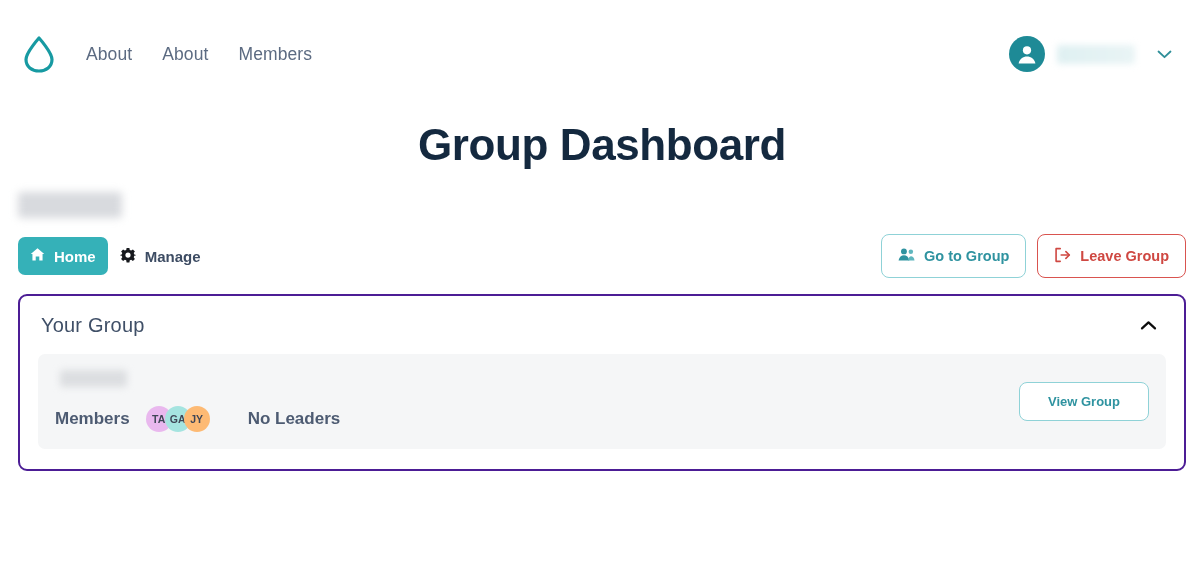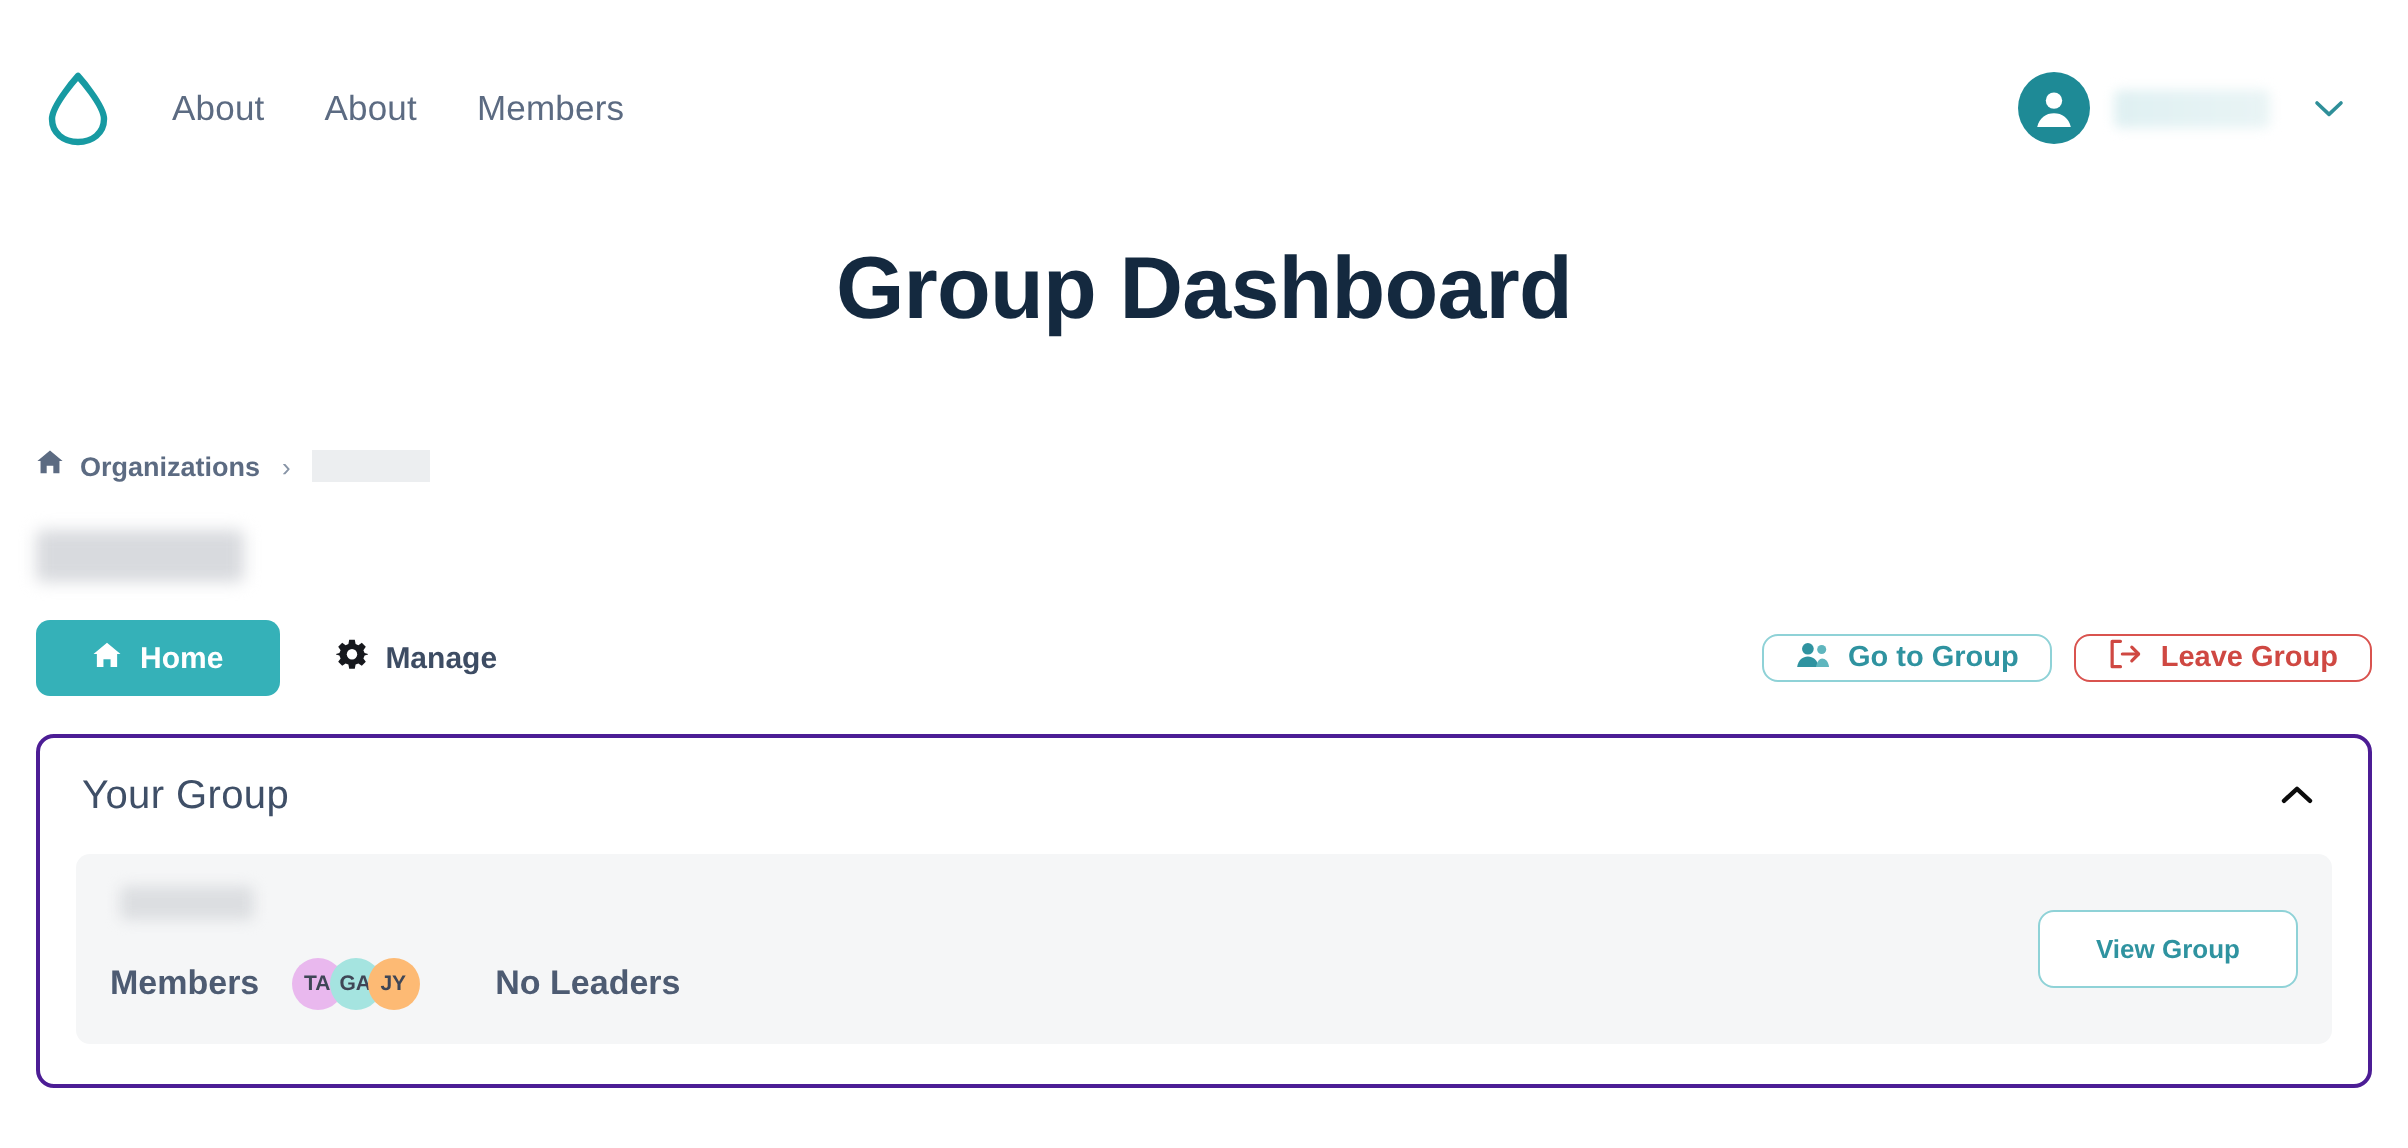--- a/index.html
+++ b/index.html
@@ -131,21 +131,21 @@
     display: flex;
     align-items: center;
     margin-top: 19px;
     height: 38px;
   }
   .tab {
     display: flex;
     align-items: center;
     gap: 9px;
     height: 38px;
-    padding: 0 28px;
+    padding: 0 12px;
     border-radius: 7px;
     font-size: 15px;
     font-weight: bold;
     box-sizing: border-box;
     cursor: pointer;
     user-select: none;
   }
   .tab-active {
     background: #35b1b8;
     color: #ffffff;
@@ -153,21 +153,21 @@
   .tab-idle {
     background: transparent;
     color: #3d4c63;
   }
   .tabrow-spacer { flex: 1; }
 
   .pillbtn {
     display: flex;
     align-items: center;
     gap: 9px;
-    height: 24px;
+    height: 44px;
     padding: 0 16px;
     border-radius: 8px;
     font-size: 14.5px;
     font-weight: bold;
     background: #ffffff;
     box-sizing: border-box;
     cursor: pointer;
     user-select: none;
     text-align: center;
   }
@@ -308,30 +308,20 @@
         <path d="M1.5 1.5 L7.5 7.2 L13.5 1.5" fill="none" stroke="#2f8f99" stroke-width="1.8" stroke-linecap="round" stroke-linejoin="round"></path>
       </svg>
     </span>
   </div>
 </div>
 
 <h1 class="page-title">Group Dashboard</h1>
 
 <div class="content">
 
-  <div class="breadcrumb">
-    <span>
-      <svg width="14" height="14" viewBox="0 0 16 16">
-        <path d="M8 1.4 L0.8 7.4 L2.6 7.4 L2.6 14.4 L6.1 14.4 L6.1 10.2 L9.9 10.2 L9.9 14.4 L13.4 14.4 L13.4 7.4 L15.2 7.4 Z" fill="#5c6b82"></path>
-      </svg>
-    </span>
-    <a class="crumb-link" href="#">Organizations</a>
-    <span class="crumb-sep">›</span>
-    <span class="redact-crumb"></span>
-  </div>
 
   <div class="redact-heading"></div>
 
   <div class="tabrow">
 
     <div class="tab tab-active">
       <span>
         <svg width="15" height="15" viewBox="0 0 16 16">
           <path d="M8 1.4 L0.8 7.4 L2.6 7.4 L2.6 14.4 L6.1 14.4 L6.1 10.2 L9.9 10.2 L9.9 14.4 L13.4 14.4 L13.4 7.4 L15.2 7.4 Z" fill="#ffffff"></path>
         </svg>

